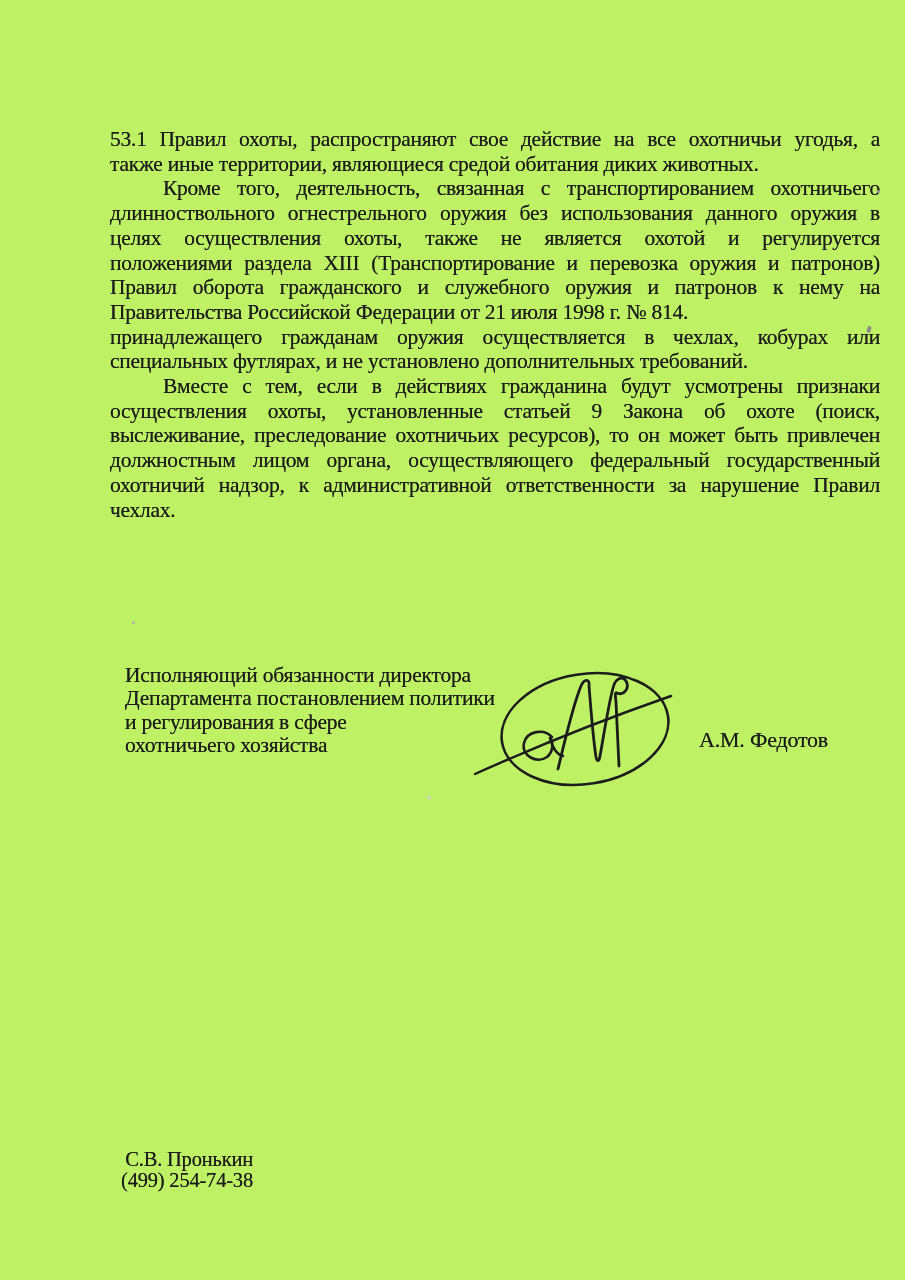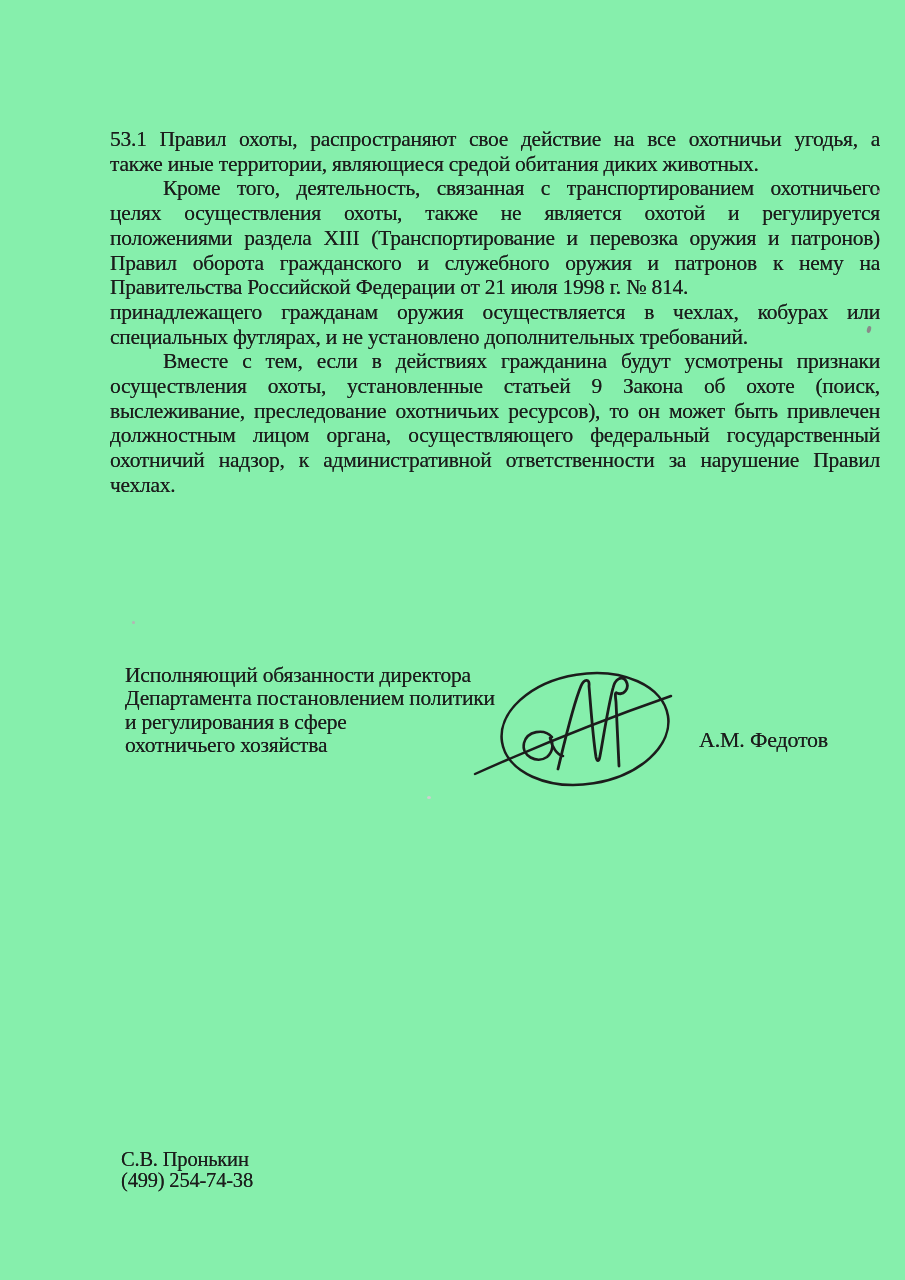--- a/index.html
+++ b/index.html
@@ -1,20 +1,20 @@
 <!DOCTYPE html>
 <html><head>
 <meta charset="utf-8">
 <style>
   html,body{margin:0;padding:0;background:#e8e8e8;}
   .page{
     position:relative;
     width:905px;height:1280px;
     margin:0 auto;
-    background:#86efac;
+    background:#bef264;
     overflow:hidden;
     font-family:"Liberation Serif","DejaVu Serif",serif;
     color:#1c1c1c;
   }
   
   .page .txt{ text-shadow:0 0 0.5px rgba(10,10,10,.75); }
 
   .body-text{
     position:absolute;left:110px;top:127px;width:770px;
     font-size:21.5px;line-height:24.7px;letter-spacing:-0.25px;
@@ -29,37 +29,38 @@
   }
   .signer{
     position:absolute;left:699px;top:727px;width:160px;
     font-size:22px;letter-spacing:-0.2px;white-space:nowrap;
   }
   .signature-svg{
     position:absolute;left:455px;top:650px;width:230px;height:150px;
   }
   .footer{
     position:absolute;left:121px;top:1149px;
-    font-size:20.5px;line-height:20.8px;letter-spacing:-0.2px;
+    font-size:20.5px;line-height:20.8px;letter-spacing:-0.2px;text-align:right;
   }
   .speck{ position:absolute;border-radius:50%; }
   .speck.s1{ left:867px;top:326px;width:4px;height:7px;background:#8a8a8a;border-radius:2px/3px;transform:rotate(14deg); }
   .speck.s2{ left:877px;top:190px;width:3px;height:3px;background:#9a9a9a; }
   .speck.s3{ left:132px;top:621px;width:3px;height:3px;background:#b5b5b5; }
   .speck.s4{ left:427px;top:796px;width:4px;height:3px;background:#cfcfcf; }
 </style>
 </head>
 <body>
 
 <div class="page">
 
   <div class="body-text txt">
       <div class="line">53.1 Правил охоты, распространяют свое действие на все охотничьи угодья, а</div>
       <div class="line last">также иные территории, являющиеся средой обитания диких животных.</div>
       <div class="line ind">Кроме того, деятельность, связанная с транспортированием охотничьего</div>
+      <div class="line">длинноствольного огнестрельного оружия без использования данного оружия в</div>
       <div class="line">целях осуществления охоты, также не является охотой и регулируется</div>
       <div class="line">положениями раздела XIII (Транспортирование и перевозка оружия и патронов)</div>
       <div class="line">Правил оборота гражданского и служебного оружия и патронов к нему на</div>
       <div class="line last">Правительства Российской Федерации от 21 июля 1998 г. № 814.</div>
       <div class="line">принадлежащего гражданам оружия осуществляется в чехлах, кобурах или</div>
       <div class="line last">специальных футлярах, и не установлено дополнительных требований.</div>
       <div class="line ind">Вместе с тем, если в действиях гражданина будут усмотрены признаки</div>
       <div class="line">осуществления охоты, установленные статьей 9 Закона об охоте (поиск,</div>
       <div class="line">выслеживание, преследование охотничьих ресурсов), то он может быть привлечен</div>
       <div class="line">должностным лицом органа, осуществляющего федеральный государственный</div>

